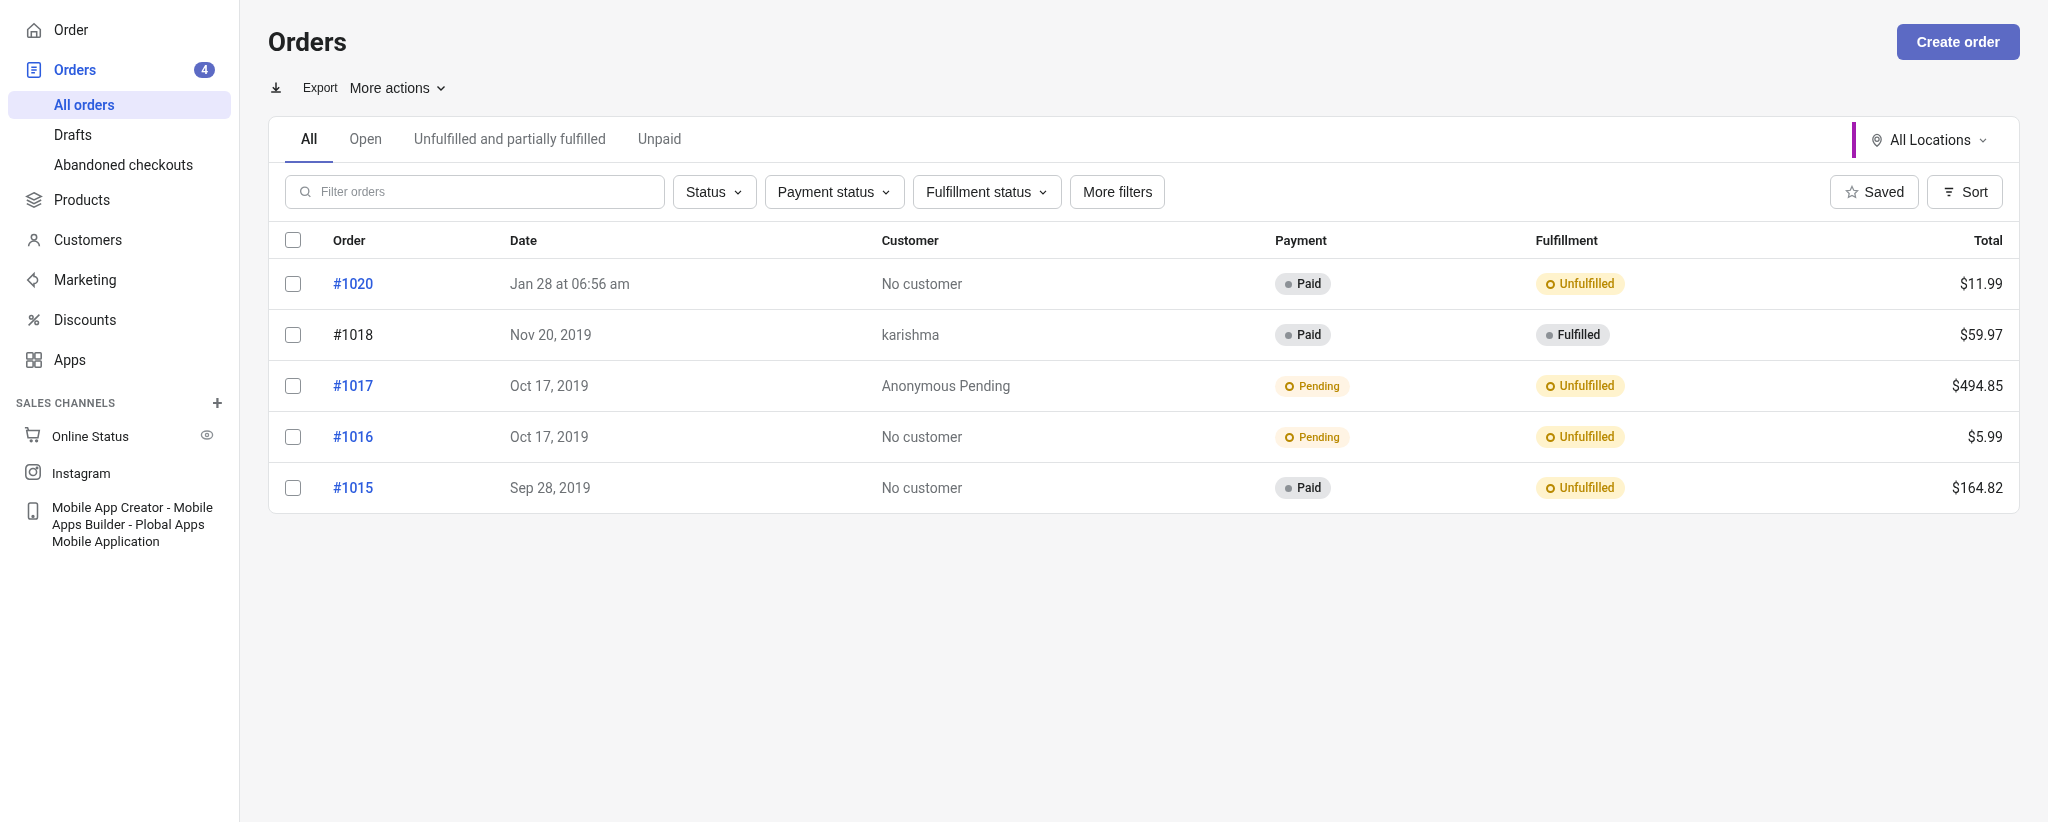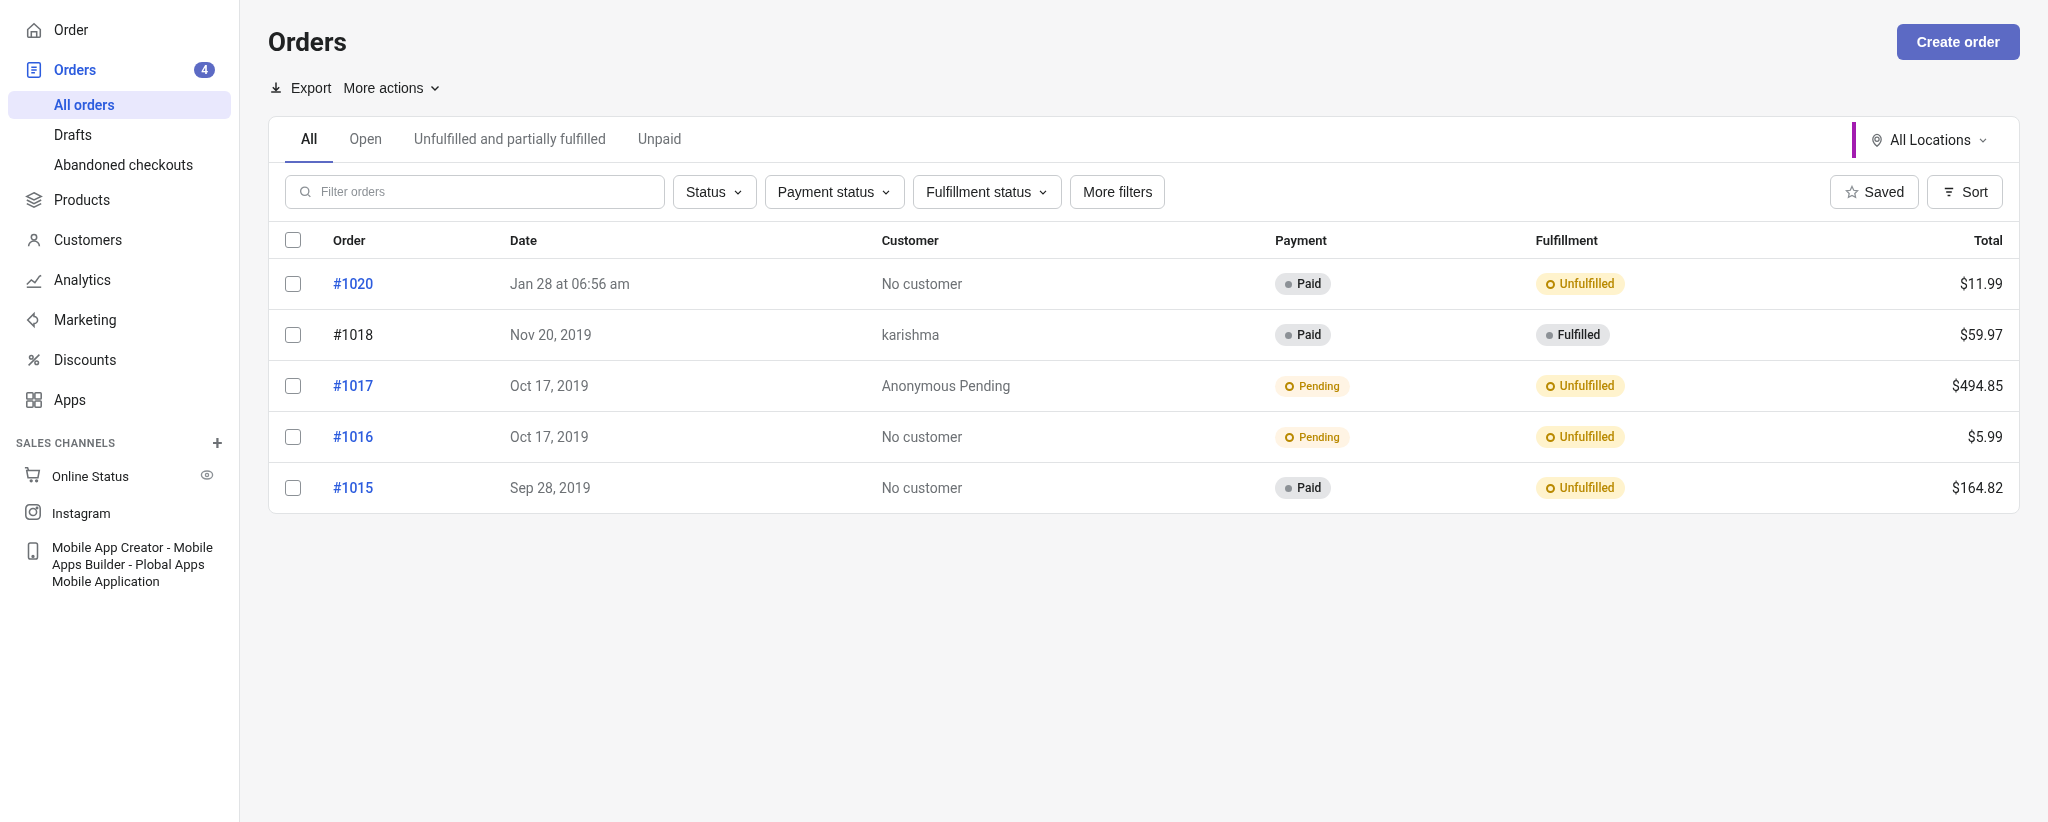--- a/index.html
+++ b/index.html
@@ -22,21 +22,21 @@
     .main { flex: 1; background: #f6f6f7; display: flex; flex-direction: column; overflow: hidden; }
     .main-content { flex: 1; padding: 24px 28px; overflow-y: auto; }
 
     
     .page-header { display: flex; align-items: center; justify-content: space-between; margin-bottom: 16px; }
     .page-title { font-size: 26px; font-weight: 700; color: #202223; }
     .create-order-btn { background: #5c6ac4; color: #fff; border: none; border-radius: 6px; padding: 10px 20px; font-size: 14px; font-weight: 600; cursor: pointer; }
 
     
     .toolbar { display: flex; align-items: center; gap: 12px; margin-bottom: 16px; }
-    .export-btn { display: flex; align-items: center; gap: 7px; background: none; border: none; color: #202223; font-size: 14px; cursor: pointer; padding: 4px 0; }
+    .export-btn { display: flex; align-items: center; gap: 19px; background: none; border: none; color: #202223; font-size: 12px; cursor: pointer; padding: 4px 0; }
     .more-actions-btn { display: flex; align-items: center; gap: 4px; background: none; border: none; color: #202223; font-size: 14px; cursor: pointer; padding: 4px 0; }
 
     
     .card { background: #fff; border-radius: 8px; border: 1px solid #e1e3e5; overflow: hidden; }
 
     
     .tabs { display: flex; align-items: center; border-bottom: 1px solid #e1e3e5; padding: 0 16px; gap: 0; }
     .tab { padding: 14px 16px; font-size: 14px; color: #6d7175; cursor: pointer; border-bottom: 2px solid transparent; margin-bottom: -1px; }
     .tab.active { color: #202223; border-bottom: 2px solid #5c6ac4; font-weight: 500; }
     .tab-spacer { flex: 1; }
@@ -126,29 +126,20 @@
   <div class="sidebar-nav-item">
     <span class="icon">
       <svg width="18" height="18" viewBox="0 0 20 20" fill="none" stroke="#6d7175" stroke-width="1.7">
           <circle cx="10" cy="7" r="3"></circle>
           <path d="M4 17c0-3.3 2.7-6 6-6s6 2.7 6 6"></path>
         </svg>
     </span>
     <span>Customers</span>
   </div>
 
-  <div class="sidebar-nav-item">
-    <span class="icon">
-      <svg width="18" height="18" viewBox="0 0 20 20" fill="none" stroke="#6d7175" stroke-width="1.7">
-          <path d="M2 15l5-5 4 3 5-7 2-1"></path>
-          <path d="M2 18h16"></path>
-        </svg>
-    </span>
-    <span>Analytics</span>
-  </div>
 
   <div class="sidebar-nav-item">
     <span class="icon">
       <svg width="18" height="18" viewBox="0 0 20 20" fill="none" stroke="#6d7175" stroke-width="1.7">
           <path d="M14 10a4 4 0 00-4-4V3l-7 7 7 7v-3a4 4 0 004-4z"></path>
         </svg>
     </span>
     <span>Marketing</span>
   </div>
 

